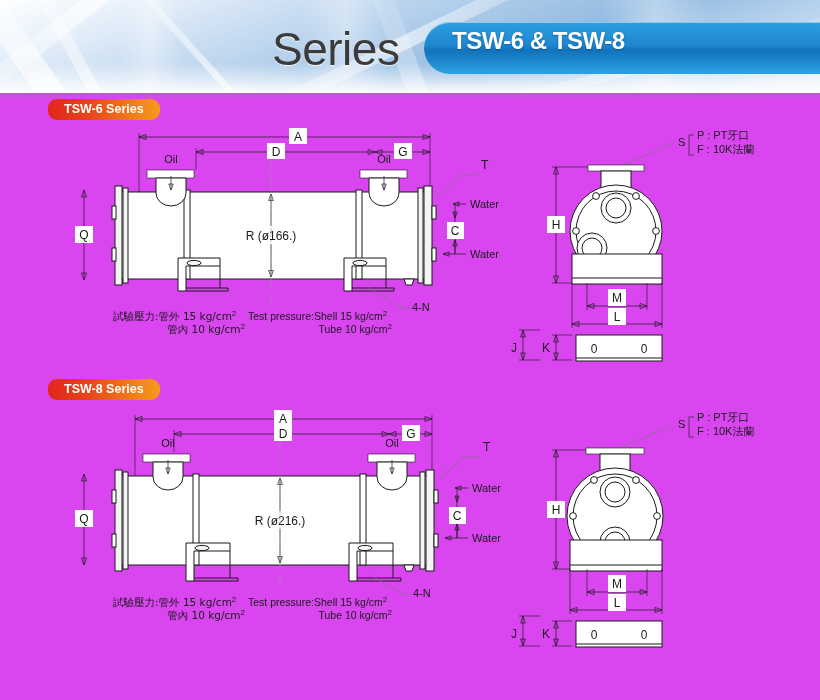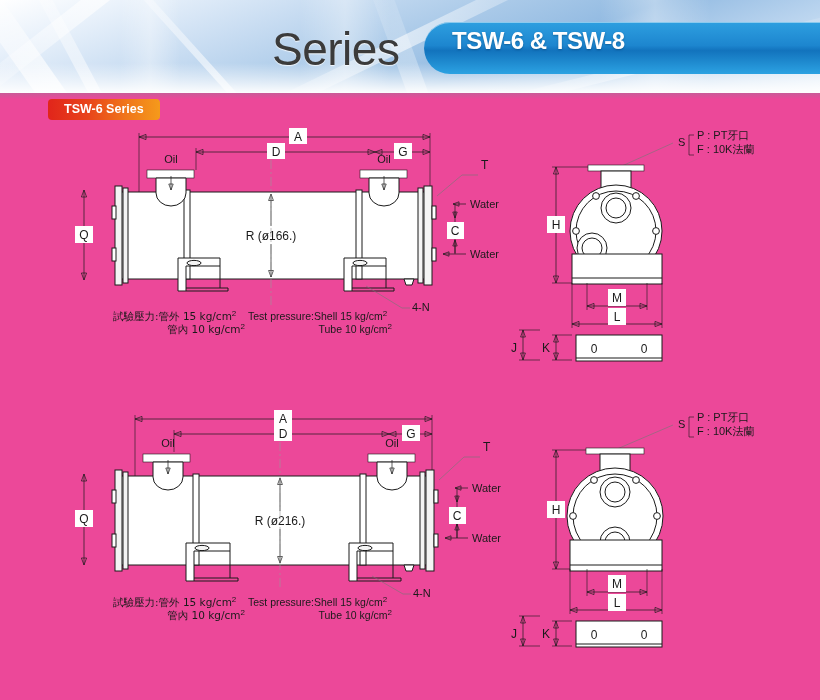--- a/index.html
+++ b/index.html
@@ -6,21 +6,21 @@
   html, body {
     margin: 0; padding: 0;
     width: 820px; height: 700px;
     background: #ffffff;
     font-family: "Liberation Sans", sans-serif;
     overflow: hidden;
   }
   #page {
     position: relative;
     width: 820px; height: 700px;
-    background: #ec4899;
+    background: #d946ef;
   }
 
   
   #banner {
     position: absolute; left: 0; top: 0;
     width: 820px; height: 93px;
     overflow: hidden;
     background: linear-gradient(160deg,
         #ffffff 0%, #eaf2fb 12%, #c9ddf2 30%,
         #a9c9e8 48%, #93bbe2 62%, #b8d3ee 78%, #e9f2fa 100%);
@@ -72,21 +72,21 @@
     letter-spacing: -0.5px;
     text-shadow: 0 1px 2px rgba(0,50,90,.45);
     white-space: nowrap;
   }
 
   
   .series-badge {
     position: absolute;
     height: 21px;
     padding: 0 16px;
-    border-radius: 4px;
+    border-radius: 9px;
     background: linear-gradient(to right, #e1251b 0%, #e8431a 35%, #f0761a 70%, #f59a1b 100%);
     color: #fff; font-size: 12.5px; font-weight: bold;
     line-height: 21px; white-space: nowrap;
   }
   #badge-6 { left: 48px; top: 99px; }
   #badge-8 { left: 48px; top: 379px; }
 
   
   .drawing-block { position: absolute; left: 0; width: 820px; }
   #block-6 { top: 120px; height: 250px; }
@@ -374,20 +374,21 @@
     <g>
       <rect class="ln fillw" x="576" y="215" width="86" height="26"></rect>
       <line class="ln" x1="576" y1="238" x2="662" y2="238"></line>
       <text class="t-dim" x="594" y="233" text-anchor="middle">0</text>
       <text class="t-dim" x="644" y="233" text-anchor="middle">0</text>
     </g>
 
   </svg>
   </div>
 
+  <div class="series-badge" id="badge-8">TSW-8 Series</div>
 
   <div class="drawing-block" id="block-8">
   <svg width="820" height="255" viewBox="0 0 820 255">
 
     <g>
       <line class="dim" x1="135" y1="19" x2="432" y2="19"></line>
       <path class="dim" d="M135,19 l7,-2.6 v5.2 z" fill="#1a1a1a"></path>
       <path class="dim" d="M432,19 l-7,-2.6 v5.2 z" fill="#1a1a1a"></path>
       <line class="thin" x1="135" y1="15" x2="135" y2="95"></line>
       <line class="thin" x1="432" y1="15" x2="432" y2="95"></line>

